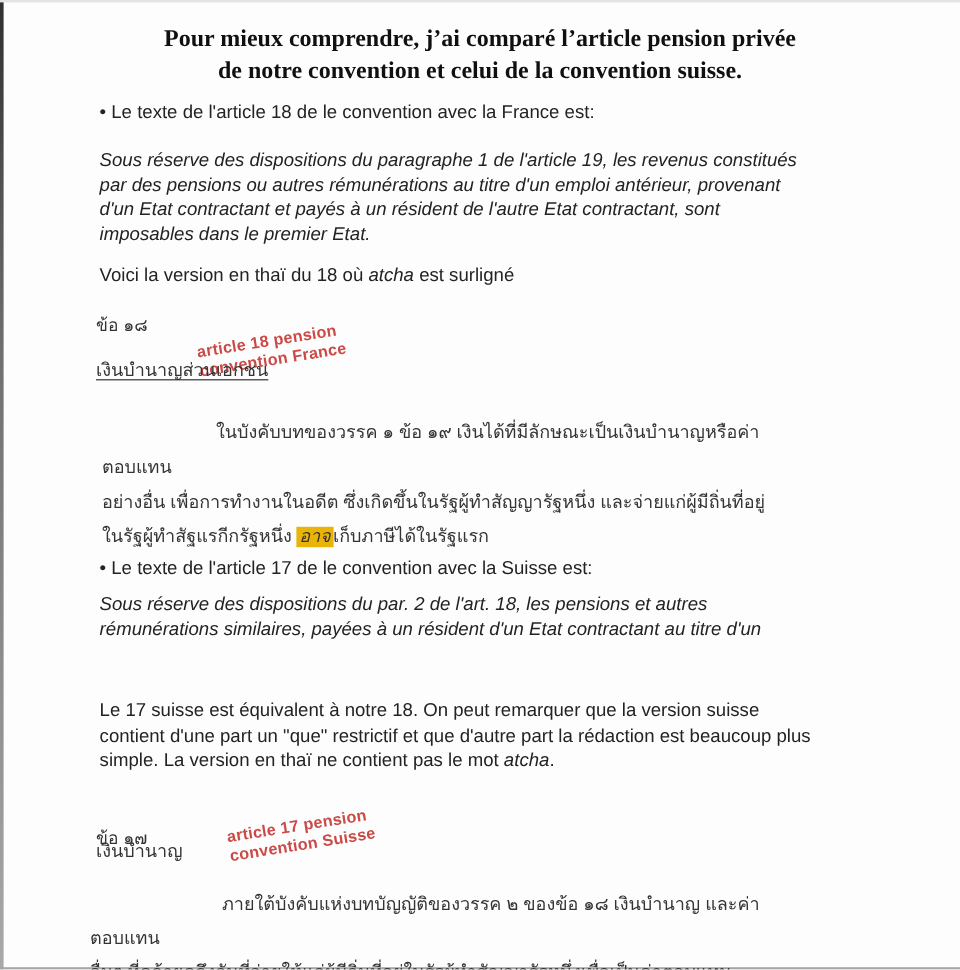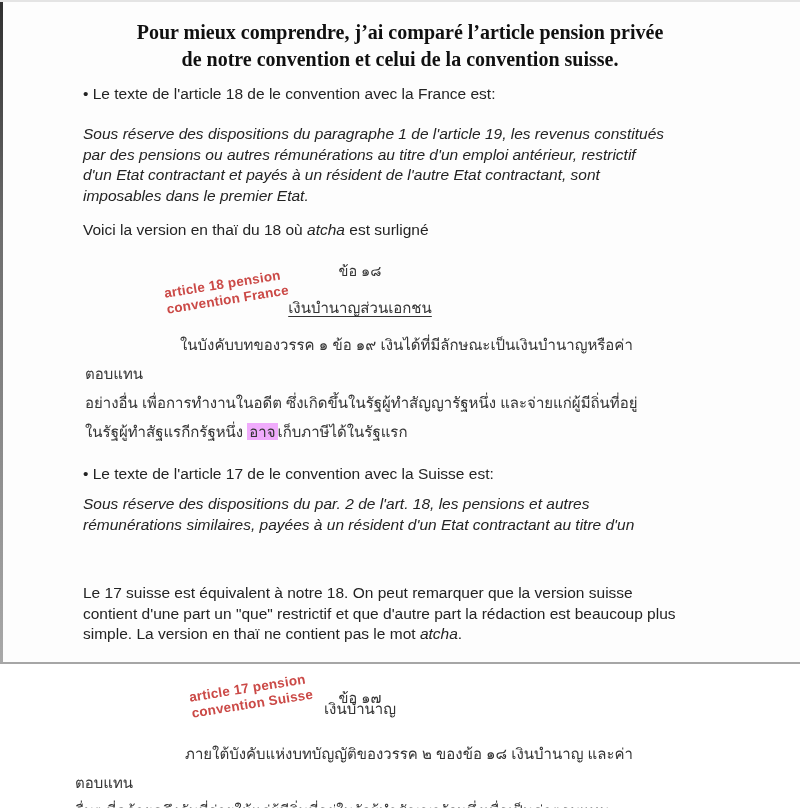--- a/index.html
+++ b/index.html
@@ -3,21 +3,21 @@
 <meta charset="utf-8">
 <style>
   * { margin:0; padding:0; box-sizing:border-box; }
   html,body { width:800px; height:808px; }
   body {
     background:#ffffff;
     font-family:"Liberation Sans", sans-serif;
     color:#242424;
     overflow:hidden;
   }
-  .page { position:relative; width:800px; height:664px; background:#fdfdfd; }
+  .page { position:relative; width:800px; height:808px; background:#fdfdfd; }
 
   .edge-left  { position:absolute; left:0; top:0; width:3px; height:100%;
                 background:linear-gradient(180deg,#2f2f2f 0%,#6e6e6e 35%,#a9a9a9 100%); }
   .edge-top   { position:absolute; left:0; top:0; width:100%; height:2px; background:#e4e4e4; }
   .edge-bottom{ position:absolute; left:0; bottom:0; width:100%; height:2px; background:#a6a6a6; }
 
   .title {
     position:absolute; top:19px; left:0; width:100%;
     text-align:center; font-family:"Liberation Serif", serif;
     font-weight:700; font-size:20px; line-height:27px; color:#101010;
@@ -31,48 +31,48 @@
   .emph-que { font-weight:700; text-decoration:underline; }
   .inline-italic { font-style:italic; }
 
   .annotation {
     position:absolute; color:#cb4a47; font-size:13.5px; line-height:16px;
     font-weight:600; transform:rotate(-9deg); transform-origin:left top;
     letter-spacing:.2px; white-space:nowrap;
   }
   .annotation .a-line { display:block; }
 
-  .thai-center { position:absolute; left:80px; width:560px; text-align:center; color:#333; }
+  .thai-center { position:absolute; left:80px; width:560px; text-align:left; color:#333; }
   .thai-header { font-size:14.5px; }
   .thai-subtitle { font-size:15px; }
   .underlined { text-decoration:underline; text-underline-offset:3px; }
   .thai-body { position:absolute; font-size:15px; line-height:29px; color:#343434; text-align:left; }
-  .indent-95  { text-indent:95px; }
+  .indent-95  { text-indent:95px;margin-top:16px; }
   .indent-110 { text-indent:110px; }
-  .highlight { background:#f0abfc; padding:0 2px; }
+  .highlight { background:#eab308; padding:0 2px;font-style:italic; }
 </style>
 </head>
 <body>
 
 <div class="page">
 
   <div class="edge-left"></div>
   <div class="edge-top"></div>
   <div class="edge-bottom"></div>
 
   <h1 class="title">
     <span class="t-line">Pour mieux comprendre, j’ai comparé l’article pension privée</span>
     <span class="t-line">de notre convention et celui de la convention suisse.</span>
   </h1>
 
   <p class="para plain" style="left:48px; top:84px;">• Le texte de l'article 18 de le convention avec la France est:</p>
 
   <p class="para quote" style="left:48px; top:124px; width:680px;">
     <span class="line">Sous réserve des dispositions du paragraphe 1 de l'article 19, les revenus constitués</span>
-    <span class="line">par des pensions ou autres rémunérations au titre d'un emploi antérieur, restrictif</span>
+    <span class="line">par des pensions ou autres rémunérations au titre d'un emploi antérieur, provenant</span>
     <span class="line">d'un Etat contractant et payés à un résident de l'autre Etat contractant, sont</span>
     <span class="line">imposables dans le premier Etat.</span>
   </p>
 
   <p class="para plain" style="left:48px; top:220px;">
     <span>Voici la version en thaï du 18 où </span><span class="inline-italic">atcha</span><span> est surligné</span>
   </p>
 
   <div class="thai-center thai-header" style="top:259px;">ข้อ ๑๘</div>
 

